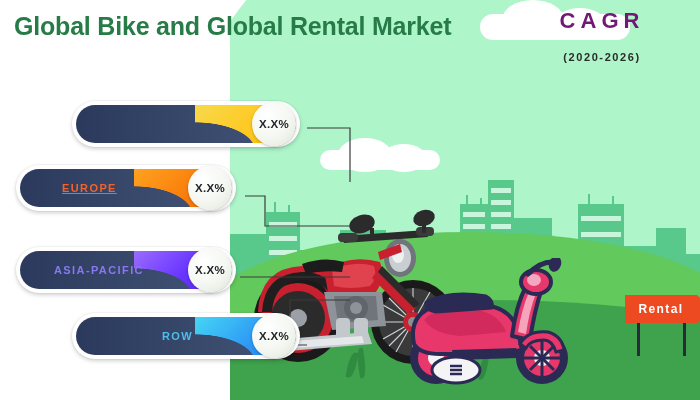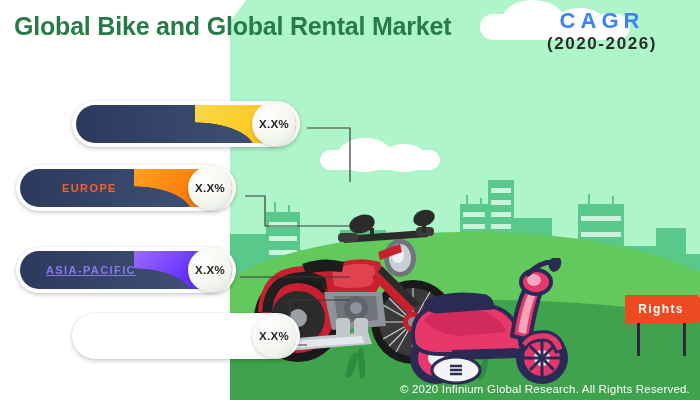--- a/index.html
+++ b/index.html
@@ -61,23 +61,23 @@
   }
   .hill-yellow{
     position:absolute;left:180px;bottom:56px;width:300px;height:60px;
     background:#E7D96B;border-radius:50% 50% 0 0 / 100% 100% 0 0;
     opacity:.95;
   }
   .grass{position:absolute;background:#2E8B40;border-radius:60% 10% 60% 10%;}
 
   
   .cagr{position:absolute;right:18px;top:8px;width:160px;text-align:center;}
-  .cagr-label{font-size:22px;font-weight:bold;letter-spacing:5px;color:#3b82f6;}
+  .cagr-label{font-size:22px;font-weight:bold;letter-spacing:5px;color:#701a75;}
   .cagr-value{font-size:36px;font-weight:bold;letter-spacing:1px;color:#F50E1E;line-height:1.05;margin-top:2px;}
-  .cagr-years{font-size:17px;font-weight:bold;letter-spacing:1.6px;color:#2b2b2b;margin-top:0;}
+  .cagr-years{font-size:11px;font-weight:bold;letter-spacing:1.6px;color:#2b2b2b;margin-top:17px;}
 
   
   .sign{position:absolute;left:395px;top:295px;width:88px;height:28px;}
   .sign-plate{
     position:absolute;left:0;top:0;width:72px;height:28px;background:#EE4A22;
   }
   .sign-arrow{
     position:absolute;left:72px;top:0;width:0;height:0;
     border-top:14px solid transparent;border-bottom:14px solid transparent;
     border-left:16px solid #EE4A22;
@@ -313,25 +313,24 @@
             <line x1="50" y1="116" x2="62" y2="116"></line>
           </g>
         </g>
       </svg>
 
       <div class="sign">
         <div class="sign-post" style="left:12px"></div>
         <div class="sign-post" style="left:58px"></div>
         <div class="sign-plate"></div>
         <div class="sign-arrow"></div>
-        <div class="sign-text">Rights</div>
-      </div>
-    </div>
-
-    <div class="footer">© 2020 Infinium Global Research. All Rights Reserved.</div>
+        <div class="sign-text">Rental</div>
+      </div>
+    </div>
+
   </div>
 
   <div class="title">Global Bike and Global Rental Market</div>
 
   <div class="cagr">
     <div class="cagr-label">CAGR</div>
     <div class="cagr-years">(2020-2026)</div>
   </div>
 
   <svg class="lines">
@@ -348,31 +347,35 @@
     <div class="bar" style="left:72px;top:6px;width:228px;">
       <div class="bar-inner">
         <div class="bar-swoosh" style="background:linear-gradient(135deg,#F7D94A 0%,#FFC820 60%,#F0B400 100%);"></div>
       </div>
       <div class="bubble" style="right:4px;">X.X%</div>
     </div>
 
     <div class="bar" style="left:16px;top:70px;width:220px;">
       <div class="bar-inner">
         <div class="bar-swoosh" style="background:linear-gradient(135deg,#FFA21E 0%,#F97C0B 60%,#F26B00 100%);"></div>
-        <div class="bar-label" style="left:42px;color:#F4622A;">EUROPE</div>
+        <div class="bar-label" style="left:42px;color:#F4622A;text-decoration:underline;">EUROPE</div>
       </div>
       <div class="bubble" style="right:4px;">X.X%</div>
     </div>
 
     <div class="bar" style="left:16px;top:152px;width:220px;">
       <div class="bar-inner">
         <div class="bar-swoosh" style="background:linear-gradient(135deg,#9B6BFF 0%,#6633FF 55%,#5A26F0 100%);"></div>
-        <div class="bar-label" style="left:26px;color:#8878F0;text-decoration:underline;">ASIA-PACIFIC</div>
+        <div class="bar-label" style="left:34px;color:#8878F0;">ASIA-PACIFIC</div>
       </div>
       <div class="bubble" style="right:4px;">X.X%</div>
     </div>
 
     <div class="bar" style="left:72px;top:218px;width:228px;">
+      <div class="bar-inner">
+        <div class="bar-swoosh" style="background:linear-gradient(135deg,#46D6F5 0%,#2F9CF5 55%,#2278E8 100%);"></div>
+        <div class="bar-label" style="left:86px;color:#4DBDEB;">ROW</div>
+      </div>
       <div class="bubble" style="right:4px;">X.X%</div>
     </div>
 
   </div>
 </div>
 
 </body></html>

